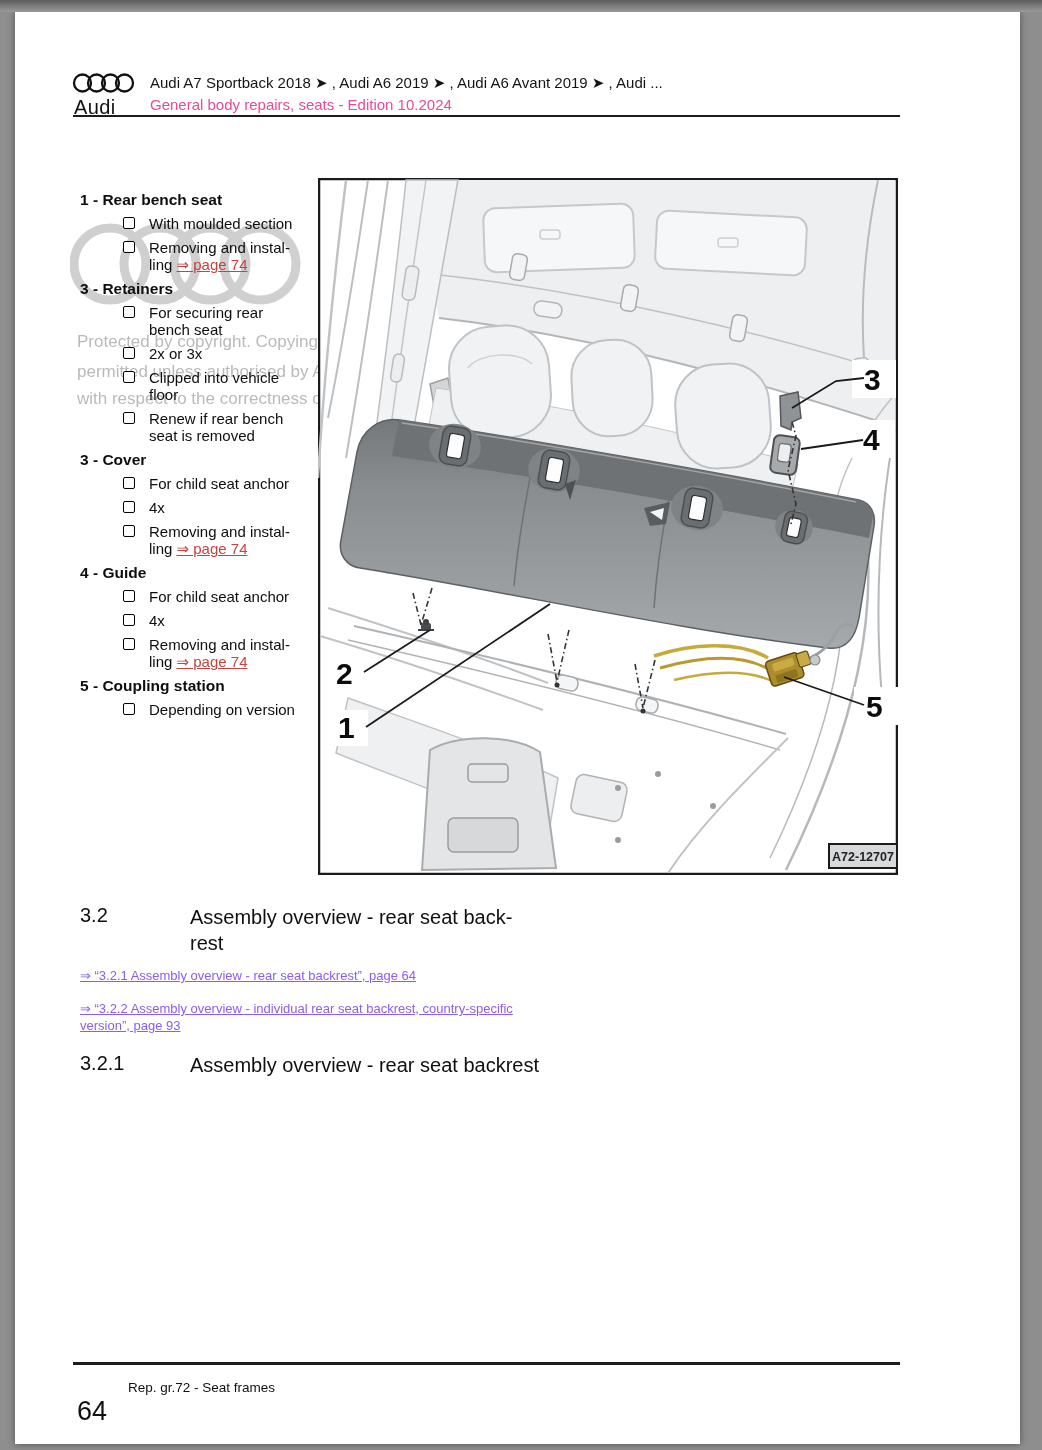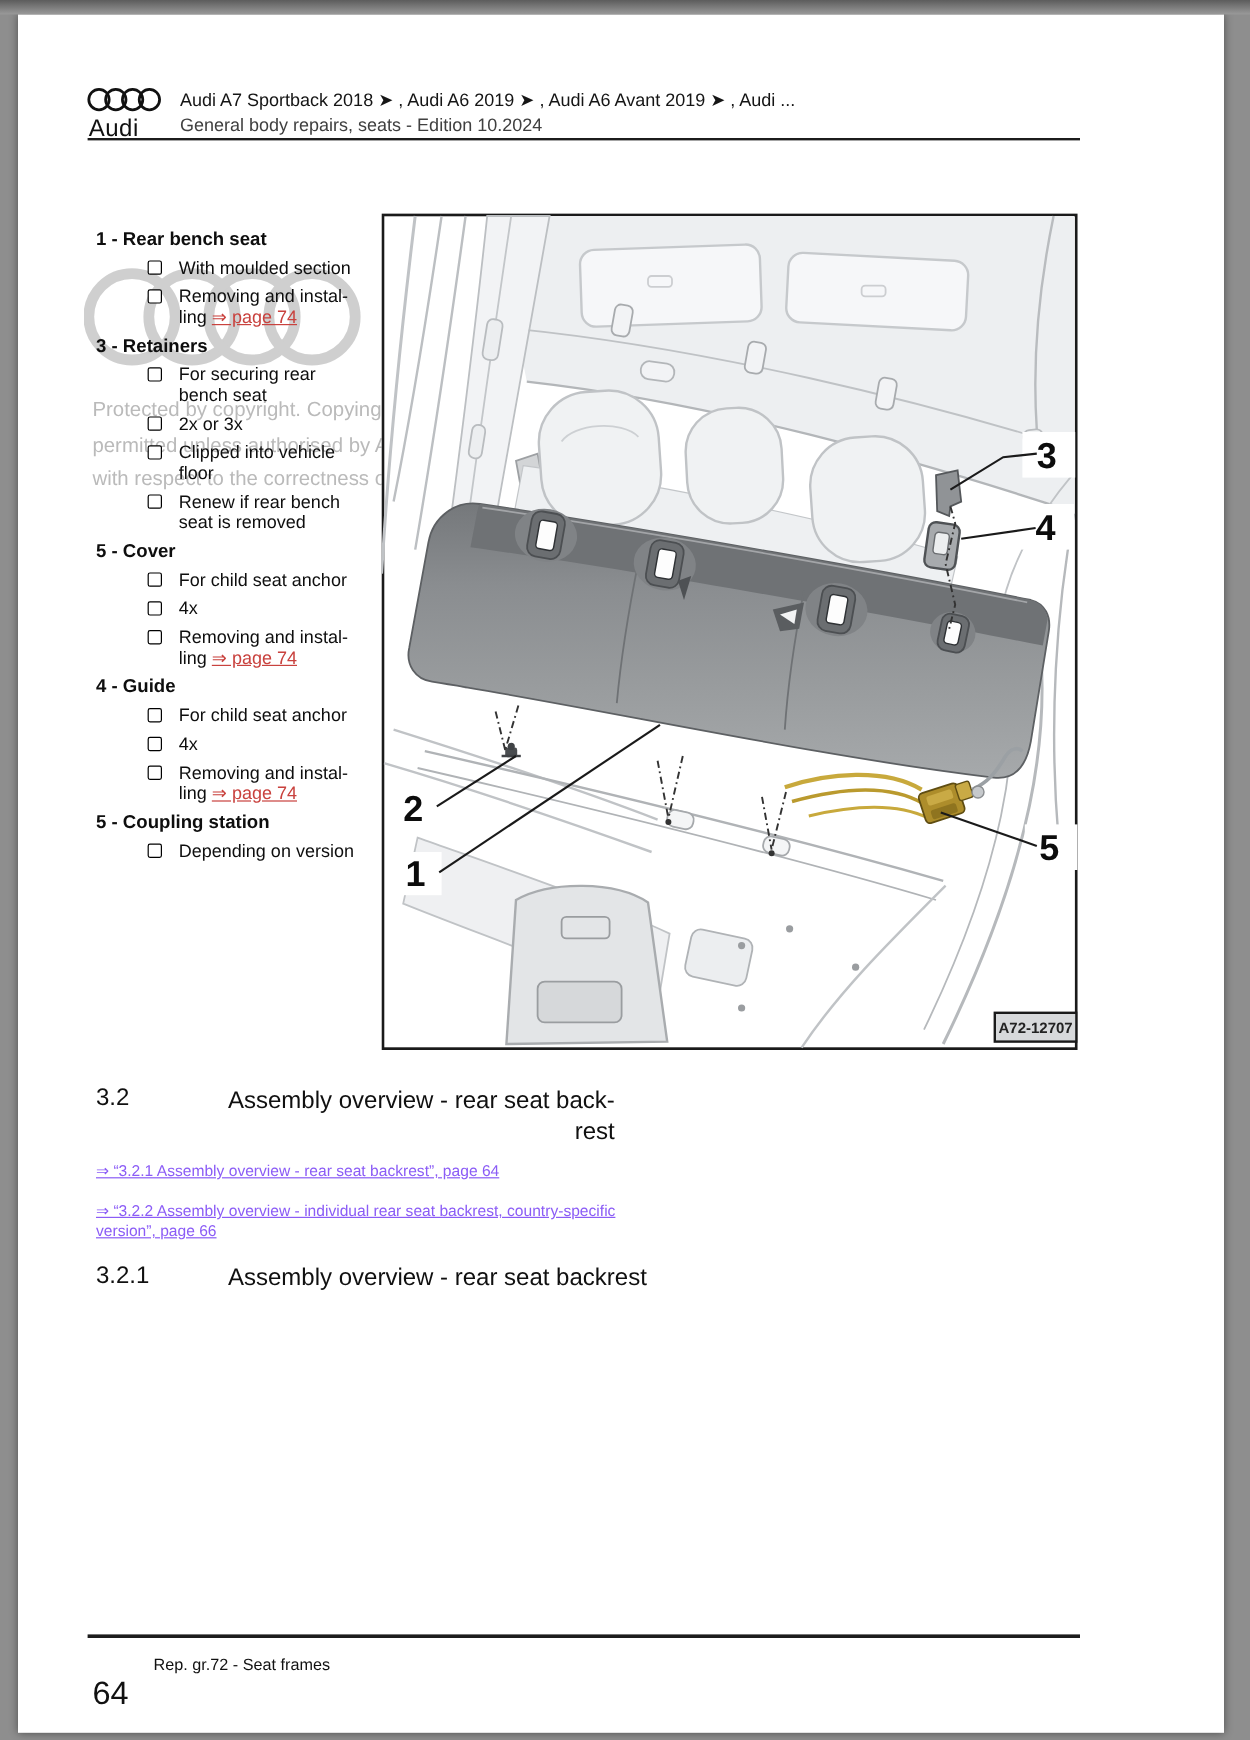--- a/index.html
+++ b/index.html
@@ -6,41 +6,41 @@
   .viewer{position:relative;width:1042px;height:1450px;background:#8e8e8e;overflow:hidden;}
   .viewer-topbar{position:absolute;left:0;top:0;width:100%;height:12px;
     background:linear-gradient(#5c5c5c,#9a9a9a);z-index:5;}
   .page{position:absolute;left:15px;top:12px;width:1005px;height:1432px;background:#ffffff;
     box-shadow:0 0 7px rgba(0,0,0,.45);z-index:1;}
   
   .logo-rings{position:absolute;left:57px;top:58px;z-index:2;}
   .logo-word{position:absolute;left:59px;top:84px;font-size:20px;font-weight:normal;color:#111;
     letter-spacing:.4px;z-index:2;}
   .hdr-line1{position:absolute;left:135px;top:62px;font-size:15px;color:#151515;z-index:2;white-space:nowrap;}
-  .hdr-line2{position:absolute;left:135px;top:84px;font-size:15px;color:#404040;z-index:2;white-space:nowrap;}
+  .hdr-line2{position:absolute;left:135px;top:84px;font-size:15px;color:#ec4899;z-index:2;white-space:nowrap;}
   .hdr-rule{position:absolute;left:58px;top:103px;width:827px;height:2px;background:#1c1c1c;z-index:2;}
   
   .wm-rings{position:absolute;left:55px;top:205px;z-index:0;}
   .wm-line{position:absolute;left:62px;font-size:17px;color:#bababa;white-space:nowrap;z-index:0;}
   
   #parts-list{position:absolute;left:63px;top:163px;width:242px;font-size:15px;line-height:17px;
     color:#0e0e0e;z-index:2;}
   .group-title{font-weight:bold;font-size:15.5px;margin:6px 0 7px 2px;}
   .group:first-child .group-title{margin-top:16px;}
   .item{display:flex;margin:0 0 7px 22px;padding-left:23px;}
   .cb{flex:0 0 auto;width:10px;height:10px;border:1.7px solid #000;border-radius:2px;
     margin:2px 14px 0 0;background:#fff;}
   .item-lines{flex:1;}
   .plink{color:#c9423e;text-decoration:underline;cursor:pointer;}
   
   .diagram{position:absolute;left:303px;top:166px;width:580px;height:697px;z-index:3;background:#fff;}
   
   .sec-heading{position:absolute;left:65px;display:flex;font-size:20px;color:#101010;z-index:2;}
   .sec-num{flex:0 0 110px;}
-  .sec-title{line-height:26px;text-align:right;}
+  .sec-title{line-height:26px;}
   .xref{position:absolute;left:65px;display:block;width:478px;font-size:13px;line-height:17px;
     color:#8b5cf6;text-decoration:underline;cursor:pointer;z-index:2;}
   
   .ftr-rule{position:absolute;left:58px;top:1350px;width:827px;height:2.5px;background:#1c1c1c;z-index:2;}
   .ftr-page{position:absolute;left:62px;top:1384px;font-size:27px;color:#111;z-index:2;}
   .ftr-cap{position:absolute;left:113px;top:1368px;font-size:13.5px;color:#111;z-index:2;}
 </style>
 </head>
 <body>
 
@@ -115,21 +115,21 @@
           </div>
           <div class="item">
             <span class="cb"></span>
             <div class="item-lines">
               <div class="line"><span>Renew if rear bench</span></div>
               <div class="line"><span>seat is removed</span></div>
             </div>
           </div>
         </div>
         <div class="group">
-          <div class="group-title">5 - Cover</div>
+          <div class="group-title">3 - Cover</div>
           <div class="item">
             <span class="cb"></span>
             <div class="item-lines">
               <div class="line"><span>For child seat anchor</span></div>
             </div>
           </div>
           <div class="item">
             <span class="cb"></span>
             <div class="item-lines">
               <div class="line"><span>4x</span></div>
@@ -343,21 +343,21 @@
 
     <div class="sec-heading" style="top:892px">
       <div class="sec-num">3.2</div>
       <div class="sec-title">
         <div>Assembly overview - rear seat back-</div>
         <div>rest</div>
       </div>
     </div>
 
     <a class="xref" style="top:955px">⇒ “3.2.1 Assembly overview - rear seat backrest”, page 64</a>
-    <a class="xref" style="top:988px">⇒ “3.2.2 Assembly overview - individual rear seat backrest, country-specific version”, page 66</a>
+    <a class="xref" style="top:988px">⇒ “3.2.2 Assembly overview - individual rear seat backrest, country-specific version”, page 93</a>
 
     <div class="sec-heading" style="top:1040px">
       <div class="sec-num">3.2.1</div>
       <div class="sec-title">
         <div>Assembly overview - rear seat backrest</div>
       </div>
     </div>
 
     <div class="ftr-rule"></div>
     <div class="ftr-page">64</div>

